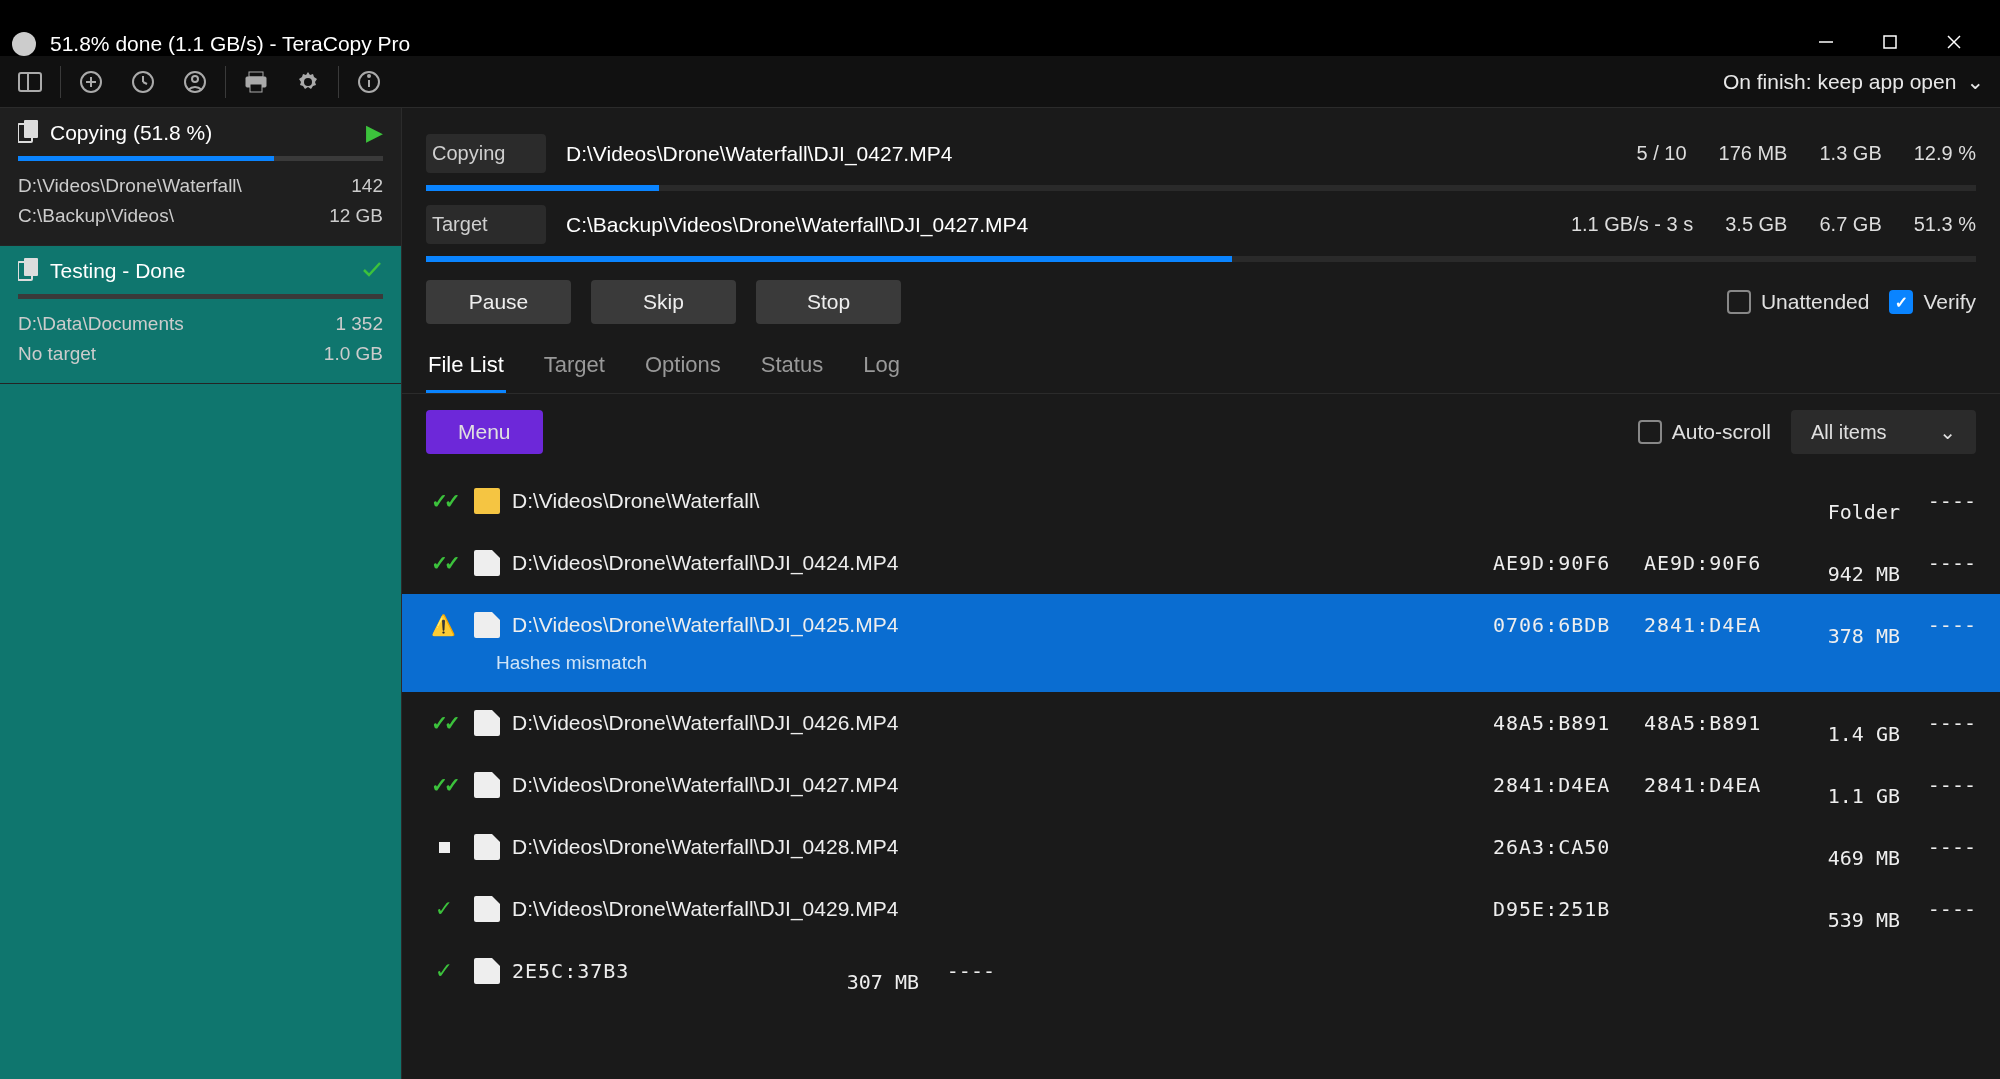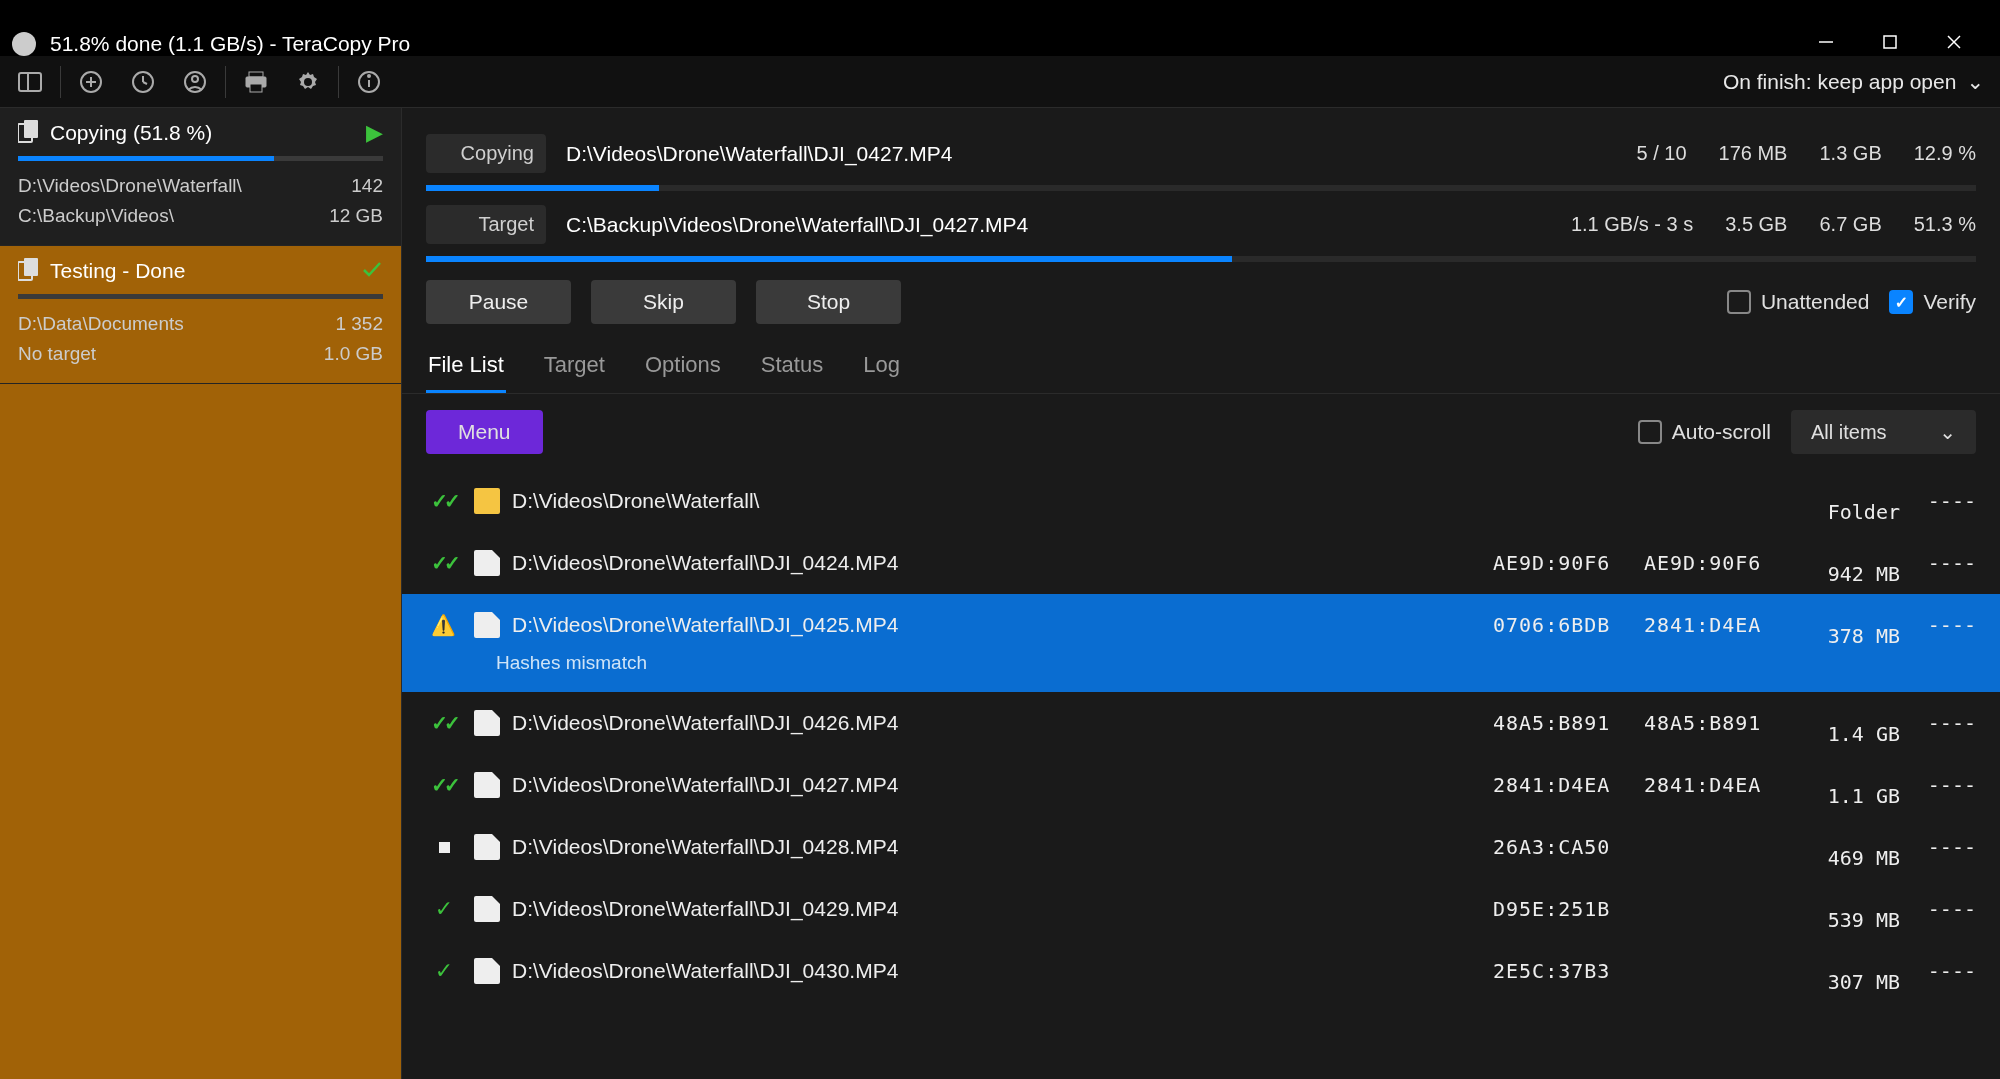--- a/index.html
+++ b/index.html
@@ -11,35 +11,35 @@
 .win-btn { width: 28px; height: 28px; display:flex; align-items:center; justify-content:center; cursor:pointer; }
 .win-btn svg { stroke: #fff; stroke-width: 1.5; fill: none; }
 
 .toolbar { height: 52px; display:flex; align-items:center; padding: 0 16px; background:#111; border-bottom:1px solid #2b2b2b;}
 .tool-group { display:flex; align-items:center; gap:24px; }
 .tool-sep { width:1px; height:32px; background:#3a3a3a; margin:0 16px; }
 .tool-icon { width:28px; height:28px; display:flex; align-items:center; justify-content:center; cursor:pointer; color:#aaa;}
 .on-finish { margin-left:auto; display:flex; align-items:center; color:#e8e8e8; font-size:21px; cursor:pointer; gap:10px;}
 
 .main { display:flex; height: calc(1079px - 56px - 52px); }
-.sidebar { width: 402px; background:#a16207; border-right:1px solid #2b2b2b; }
+.sidebar { width: 402px; background:#0f766e; border-right:1px solid #2b2b2b; }
 .job { padding:12px 18px 14px; border-bottom:1px solid #242424; cursor:pointer;}
 .job.active { background:#1f1f1f; }
 .job-head { display:flex; align-items:center; gap:10px; }
 .job-head .play { margin-left:auto; color:#3cc23c; font-size:22px;}
 .job-head .check { margin-left:auto; color:#3cc23c; }
 .job-title { font-size:21px; color:#fff; }
 .job-bar { height:5px; background:#3a3a3a; margin:10px 0; position:relative; }
 .job-bar .fill { position:absolute; left:0; top:0; bottom:0; background:#0a84ff;}
 .job-row { display:flex; justify-content:space-between; font-size:19px; color:#ccc; line-height:30px;}
 
 .content { flex:1; background:#1a1a1a; padding-top: 10px;}
 .status-rows { padding: 10px 24px 0 24px; }
 .status-row { display:flex; align-items:center; gap:20px; font-size:20px; padding:6px 0;}
-.pill { background:#2b2b2b; color:#cfcfcf; padding:8px 12px; border-radius:4px; font-size:20px; min-width:120px; text-align:right;}
+.pill { background:#2b2b2b; color:#cfcfcf; padding:8px 6px; border-radius:4px; font-size:20px; min-width:120px; text-align:left;}
 .path { flex:1; color:#fff; font-size:21px;}
 .stats { display:flex; gap:32px; color:#ddd; font-size:20px;}
 .stat { white-space:nowrap;}
 .pbar { height:6px; background:#2a2a2a; margin:6px 0 8px 0;}
 .pbar .fill { height:100%; background:#0a84ff;}
 
 .actions { display:flex; align-items:center; padding:10px 24px; gap:20px;}
 .btn { background:#3a3a3a; color:#eee; padding:10px 0; width:145px; text-align:center; border-radius:4px; font-size:21px; cursor:pointer;}
 .spacer { flex:1; }
 .chk { display:flex; align-items:center; gap:10px; font-size:21px; cursor:pointer;}
@@ -359,21 +359,20 @@
     <div class="fhash">D95E:251B</div>
     <div class="fhash"></div>
     <div class="fsize">539 MB</div>
     <div class="fext">----</div>
         </div>
         <div class="frow">
     <div class="fstatus">
             <span class="singlecheck">✓</span>
           </div>
     <div class="ficon file"></div>
-    <div class="fpath">D:\Videos\Drone\Waterfall\DJI_0430.MP4</div>
     <div class="fhash">2E5C:37B3</div>
     <div class="fhash"></div>
     <div class="fsize">307 MB</div>
     <div class="fext">----</div>
         </div>
       </div>
   </div>
 </div>
 
 </body></html>

